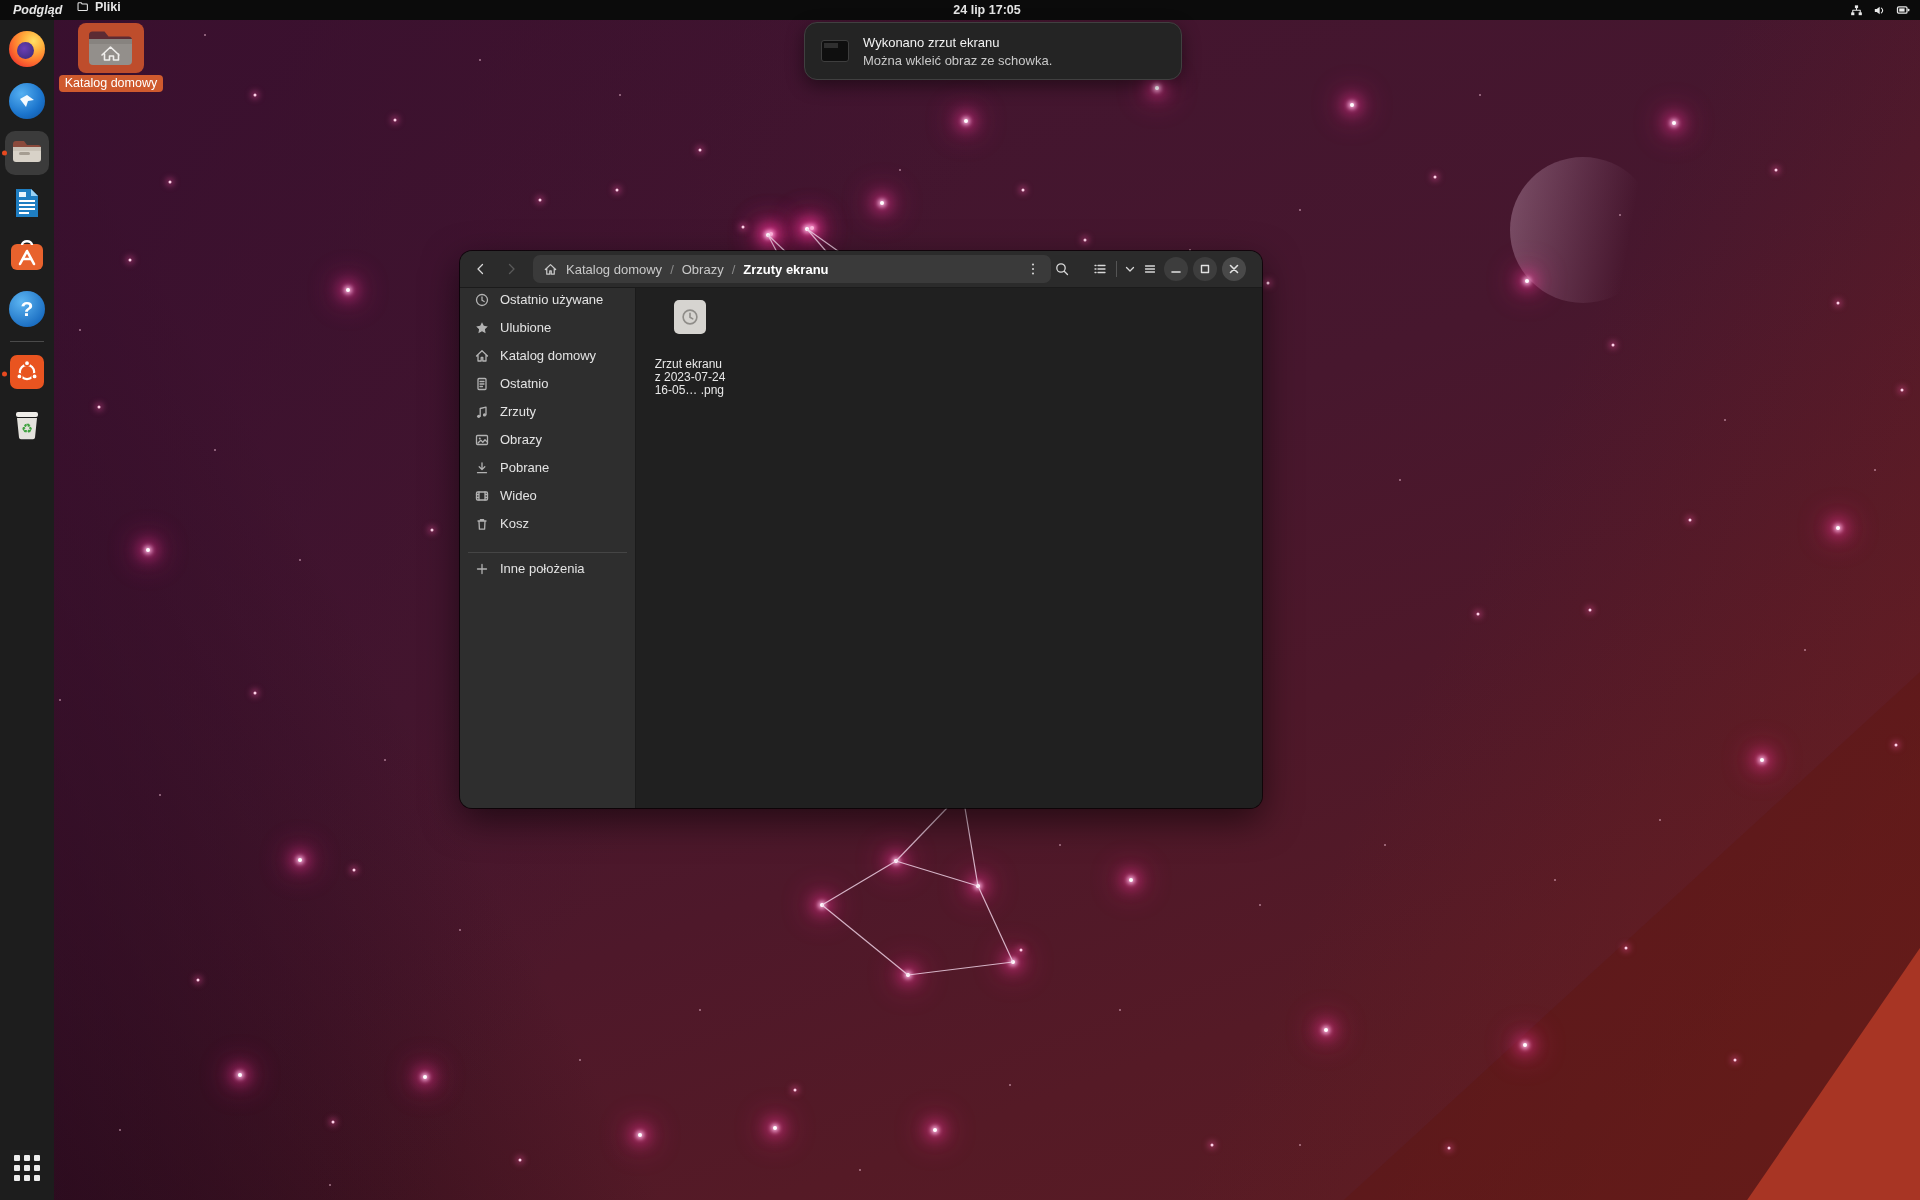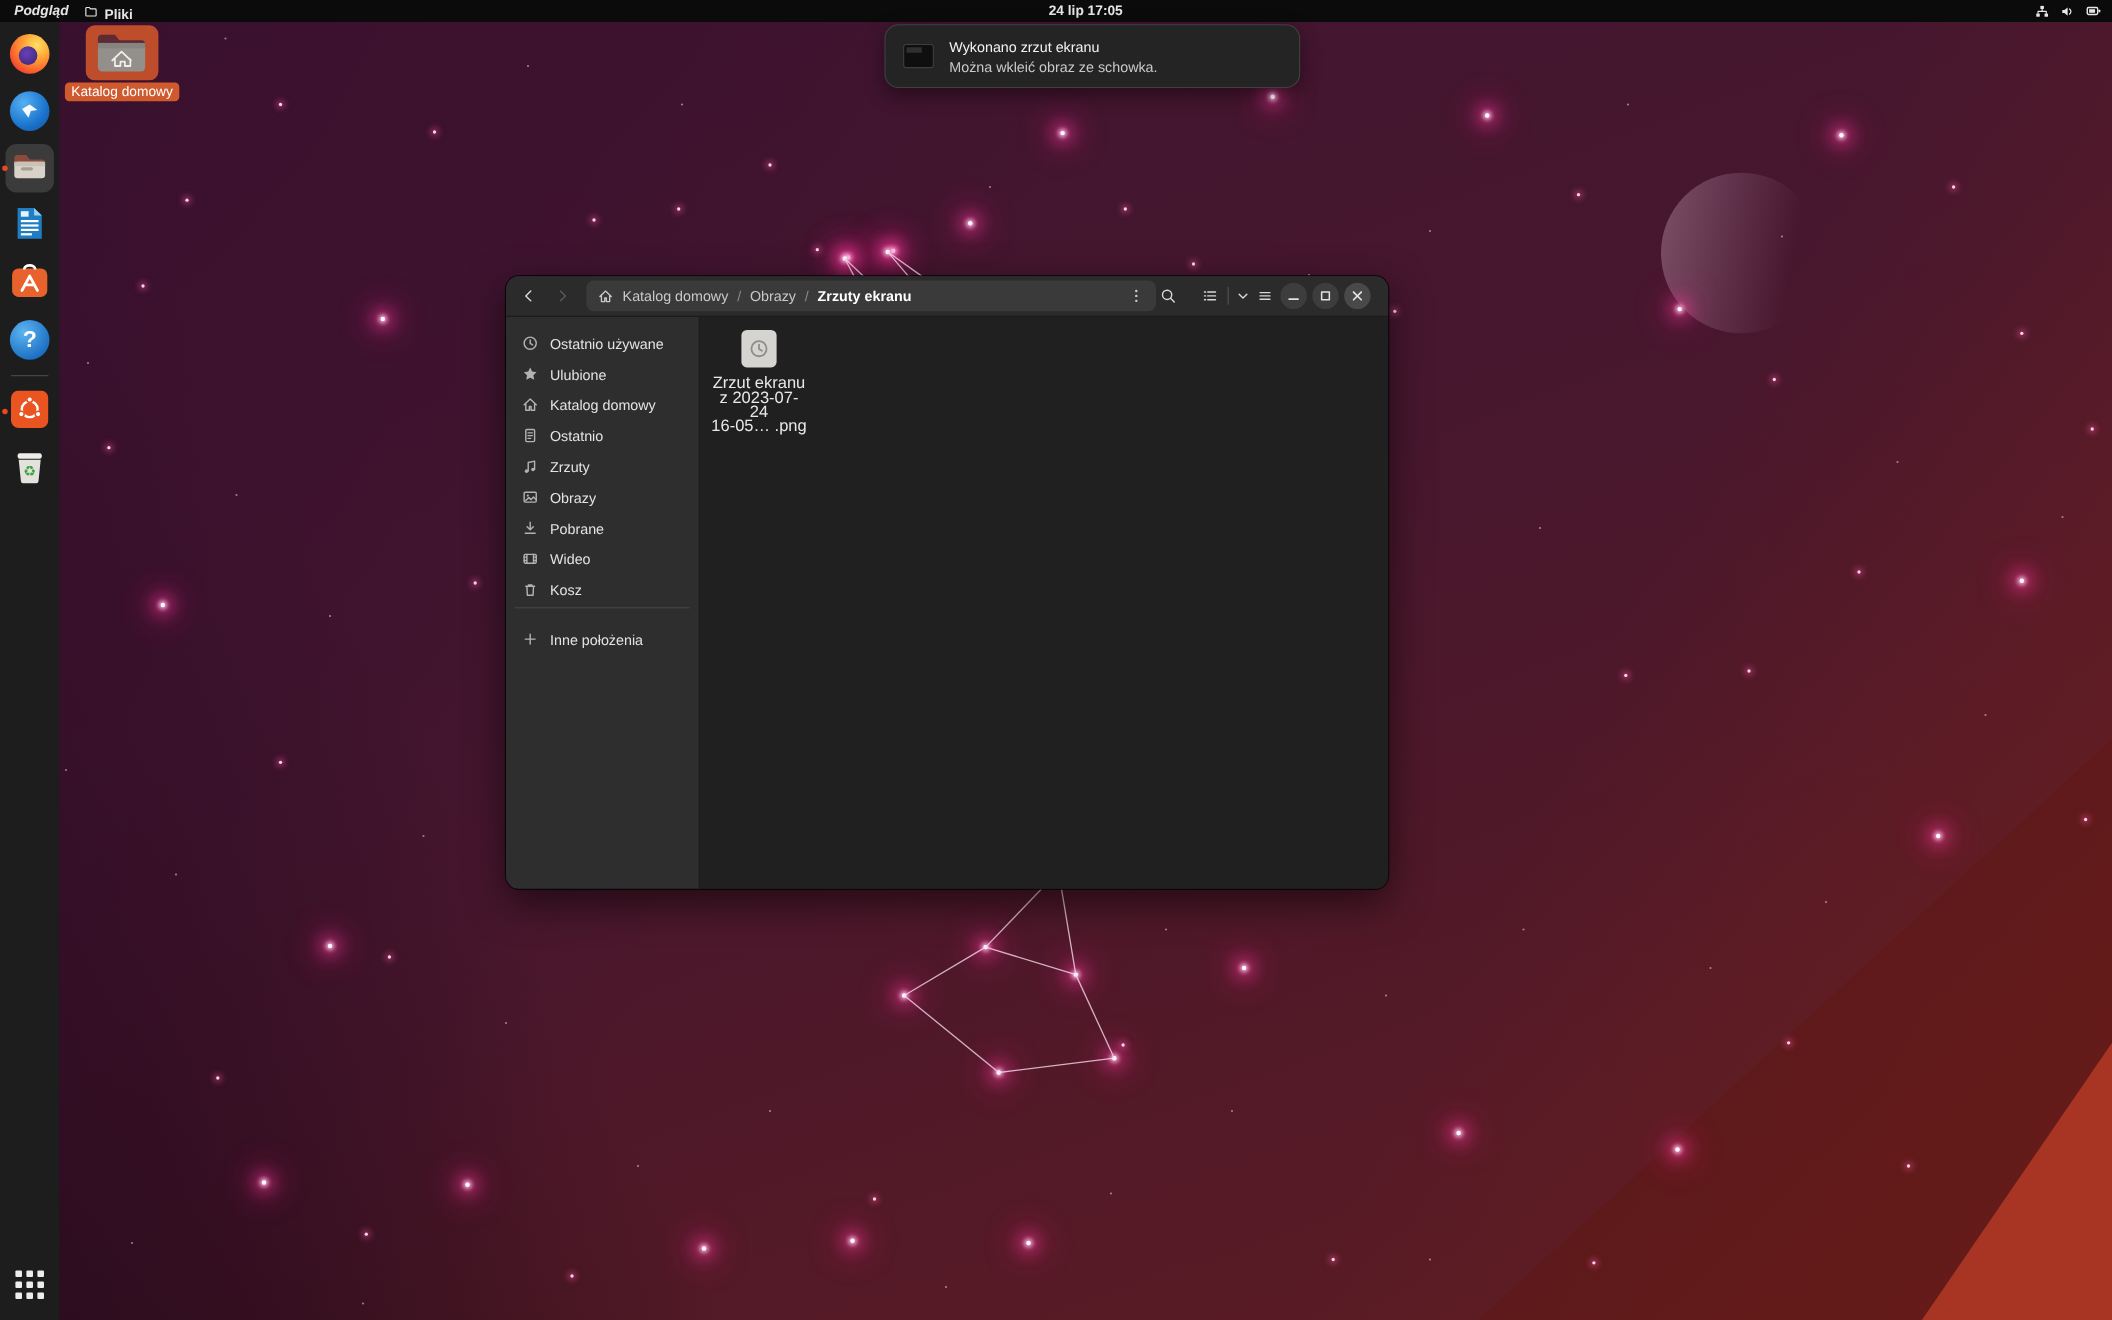--- a/index.html
+++ b/index.html
@@ -30,21 +30,21 @@
   .s0 { width:2px; height:2px; background:rgba(255,205,228,.55); }
   .s1 { width:3px; height:3px; background:#ffd2e8; box-shadow:0 0 6px 2px rgba(255,90,170,.55); }
   .s2 { width:4px; height:4px; background:#fff;
         box-shadow:0 0 4px 2px rgba(255,190,230,.9), 0 0 14px 7px rgba(255,60,160,.5), 0 0 28px 14px rgba(255,40,150,.2); }
   #constellation { position:absolute; inset:0; z-index:2; }
 
   
   .topbar { position:absolute; top:0; left:0; right:0; height:20px; background:#0b0b0b;
     color:#e6e6e6; font-size:12.5px; font-weight:bold; z-index:40; }
   .tb-activities { position:absolute; left:13px; top:0; line-height:20px;font-style:italic; }
-  .tb-app { position:absolute; left:76px; top:0; height:20px; display:flex; align-items:flex-end; gap:6px; }
+  .tb-app { position:absolute; left:76px; top:0; height:20px; display:flex; align-items:flex-start; gap:6px; }
   .tb-clock { position:absolute; left:987px; top:0; line-height:20px; transform:translateX(-50%); }
   .tb-status { position:absolute; right:9px; top:0; height:20px; display:flex; align-items:center; gap:8px; color:#e8e8e8; }
   .tb-status svg { display:block; }
 
   
   .dock { position:absolute; left:0; top:20px; bottom:0; width:54px; background:#1d1d1d; z-index:30;
     display:flex; flex-direction:column; align-items:center; padding-top:7px; }
   .dock-item { position:relative; width:44px; height:44px; margin-bottom:8px; border-radius:10px;
     display:flex; align-items:center; justify-content:center; }
   .dock-item.focused { background:#3b3b3b; }
@@ -105,30 +105,30 @@
   .circle { width:24px; height:24px; border-radius:50%; background:#3d3d3d; color:#e2e2e2;
     display:flex; align-items:center; justify-content:center; }
   .circle.close { background:#494949; }
   .vsplit { position:absolute; left:627px; top:5px; height:26px; display:flex; align-items:center;
     border-radius:6px; color:#d8d8d8; }
   .vsplit .div { width:1px; height:16px; background:#555; margin:0 3px; }
 
   .body-row { flex:1; display:flex; min-height:0; }
   .sidebar { width:176px; background:#2e2e2e; border-right:1px solid #1b1b1b; padding:4px 6px;
     display:flex; flex-direction:column; }
-  .side-item { height:28px; border-radius:6px; display:flex; align-items:flex-end; gap:10px;
+  .side-item { height:28px; border-radius:6px; display:flex; align-items:flex-start; gap:10px;
     padding:0 8px; color:#e3e3e3; font-size:13px; white-space:nowrap; }
   .side-item .si { color:#b2b2b2; display:flex; flex:0 0 auto; }
   .side-sep { height:1px; background:#454545; margin:8px 2px; }
   .main { flex:1; background:#202020; position:relative; }
   .file-tile { position:absolute; left:10px; top:12px; width:88px;
     display:flex; flex-direction:column; align-items:center; }
   .thumb { width:32px; height:34px; background:#d6d4d0; border-radius:5px; color:#8f8d89;
     display:flex; align-items:center; justify-content:center; }
-  .file-label { margin-top:8px; font-size:15px; line-height:13px; color:#e8e8e8; text-align:center; }
+  .file-label { margin-top:24px; font-size:12px; line-height:13px; color:#e8e8e8; }
 </style>
 </head>
 <body>
 
 <div class="wallpaper"></div>
 <div class="red-band"></div>
 <div class="red-triangle"></div>
 <div class="moon"></div>
 <div class="stars" id="stars">
     <div class="star s2" style="left: 348px; top: 290px;"></div>

